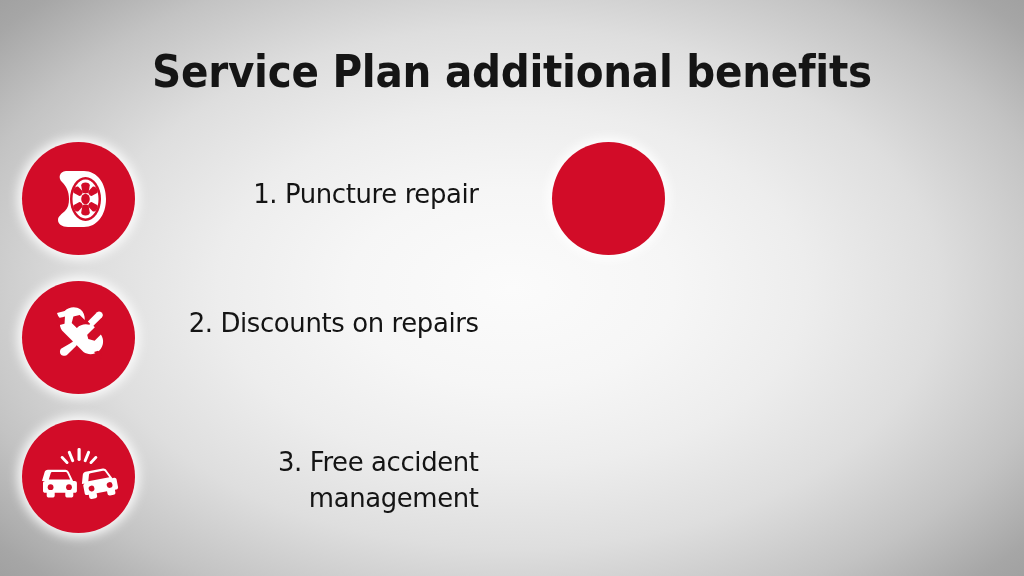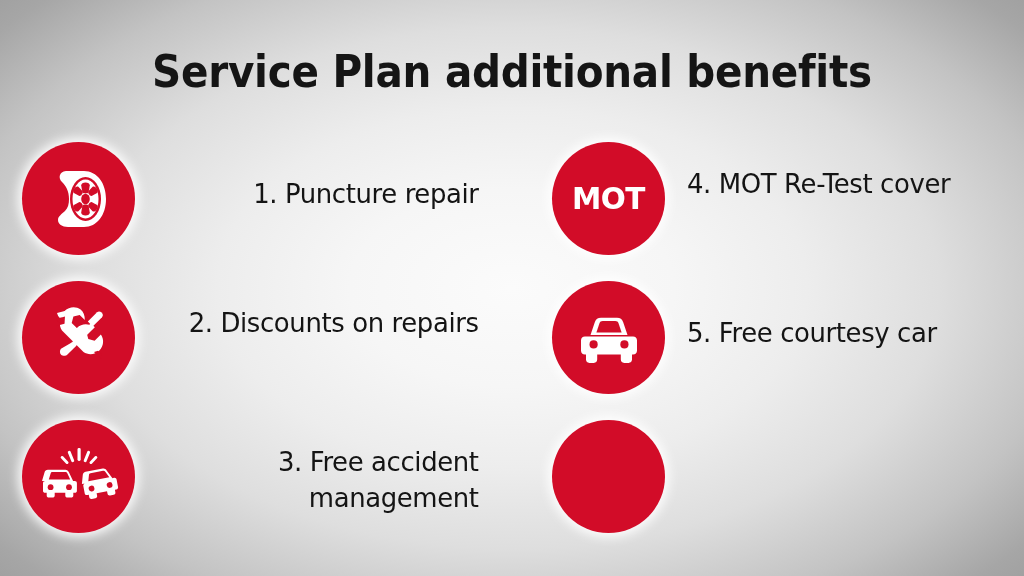--- a/index.html
+++ b/index.html
@@ -283,78 +283,21 @@
           </svg>
         </span>
       </div>
       <div class="benefit-label">3. Free accident management</div>
     </div>
 
   </div>
 
   <div class="col" id="col-right">
 
-    <div class="benefit-row">
-      <div class="badge">
-        <span class="badge-text">MOT</span>
-      </div>
-      <div class="benefit-label">4. MOT Re-Test cover</div>
-    </div>
-
-    <div class="benefit-row">
-      <div class="badge">
-        <span>
-          <svg width="66" height="52" viewBox="0 0 66 52" aria-hidden="true">
-
-            <path fill="#ffffff" d="M14.5 23
-                     l4.3 -12.8
-                     c1.0 -3.0 3.0 -4.4 6.2 -4.4
-                     h16.0
-                     c3.2 0 5.2 1.4 6.2 4.4
-                     l4.3 12.8
-                     z"></path>
-
-            <path fill="#d20c28" d="M20.4 20.6
-                     l3.0 -9.2
-                     c0.6 -1.8 1.6 -2.5 3.4 -2.5
-                     h12.4
-                     c1.8 0 2.8 0.7 3.4 2.5
-                     l3.0 9.2
-                     z"></path>
-
-            <path fill="#ffffff" d="M9.0 24.4
-                     h48.0
-                     c2.4 0 4.0 1.6 4.0 4.0
-                     v10.2
-                     c0 2.4 -1.6 4.0 -4.0 4.0
-                     h-1.0
-                     v5.0
-                     c0 2.0 -1.4 3.3 -3.4 3.3
-                     h-4.4
-                     c-2.0 0 -3.4 -1.3 -3.4 -3.3
-                     v-5.0
-                     h-23.6
-                     v5.0
-                     c0 2.0 -1.4 3.3 -3.4 3.3
-                     h-4.4
-                     c-2.0 0 -3.4 -1.3 -3.4 -3.3
-                     v-5.0
-                     h-1.0
-                     c-2.4 0 -4.0 -1.6 -4.0 -4.0
-                     v-10.2
-                     c0 -2.4 1.6 -4.0 4.0 -4.0
-                     z"></path>
-
-            <circle cx="17.6" cy="32.4" r="4.1" fill="#d20c28"></circle>
-            <circle cx="48.4" cy="32.4" r="4.1" fill="#d20c28"></circle>
-          </svg>
-        </span>
-      </div>
-      <div class="benefit-label single">5. Free courtesy car</div>
-    </div>
+
 
     <div class="benefit-row">
       <div class="badge">
         <span class="empty-badge-spacer"></span>
       </div>
       <div class="benefit-label single"></div>
     </div>
 
   </div>
 

